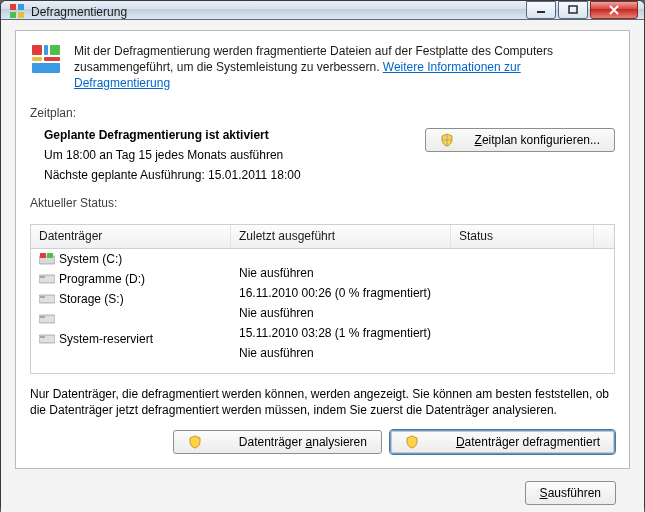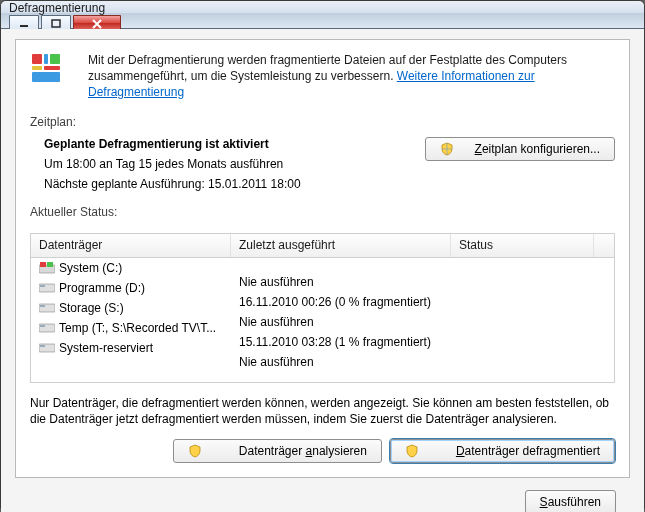--- a/index.html
+++ b/index.html
@@ -1,28 +1,28 @@
 <!DOCTYPE html>
 <html><head>
 <meta charset="utf-8">
 <style>
 * { box-sizing: border-box; margin: 0; padding: 0; }
 body { font-family: "Segoe UI", Tahoma, sans-serif; font-size: 12px; background: #6b6b6b; width: 645px; height: 512px; overflow: hidden; }
 .window { width: 645px; height: 512px; background: #fff; border: 1px solid #3a3a3a; border-radius: 6px 6px 4px 4px; box-shadow: 0 0 8px rgba(0,0,0,0.4); display: flex; flex-direction: column; }
-.titlebar { height: 28px; background: linear-gradient(#e9eff7, #d5e0ee 45%, #c0cfde 46%, #dce7f3); border-bottom: 1px solid #5a6a7a; display: flex; align-items: flex-start; padding: 0 6px 0 8px; border-radius: 6px 6px 0 0; flex-direction: column; }
+.titlebar { height: 28px; background: linear-gradient(#e9eff7, #d5e0ee 45%, #c0cfde 46%, #dce7f3); border-bottom: 1px solid #5a6a7a; display: flex; align-items: flex-end; padding: 0 6px 0 8px; border-radius: 6px 6px 0 0; }
 .titlebar-icon { width: 16px; height: 16px; margin-right: 6px; }
 .titlebar-title { flex: 1; color: #1a1a1a; font-size: 12px; }
 .win-controls { display: flex; gap: 2px; }
 .win-btn { width: 28px; height: 18px; border-radius: 0 0 3px 3px; border: 1px solid #5a6a7a; display: flex; align-items: center; justify-content: center; cursor: pointer; }
 .win-btn.min { background: linear-gradient(#f6fbff,#d9e5f2); width: 30px; }
 .win-btn.max { background: linear-gradient(#f6fbff,#d9e5f2); width: 30px; }
 .win-btn.close { background: linear-gradient(#f1a3a0,#d9433b 45%,#c12a21 46%,#e87e77); width: 48px; border-color: #8a2a24; }
 .client { flex: 1; padding: 10px 14px 12px 14px; display: flex; flex-direction: column; background: #f4f4f4; }
 .panel { background: #fff; border: 1px solid #b9b9b9; padding: 12px 14px 14px 14px; flex: 1; display: flex; flex-direction: column; }
-.intro { display: flex; gap: 26px; margin-bottom: 14px; }
+.intro { display: flex; gap: 12px; margin-bottom: 14px; }
 .intro-icon { width: 32px; height: 32px; flex-shrink: 0; }
 .intro-text { color: #1a1a1a; line-height: 1.35; }
 .intro-text a { color: #0066cc; text-decoration: underline; cursor: pointer; }
 .section-label { color: #404040; margin-bottom: 8px; }
 .schedule-row { display: flex; margin-bottom: 4px; }
 .schedule-col { flex: 1; padding-left: 14px; }
 .schedule-head { font-weight: bold; margin-bottom: 6px; }
 .schedule-sub { margin-bottom: 6px; }
 .schedule-sub2 { margin-bottom: 10px; }
 .btn { height: 24px; background: linear-gradient(#fbfbfb,#ececec); border: 1px solid #8e8e8e; border-radius: 3px; display: inline-flex; align-items: center; justify-content: space-between; padding: 0 14px; font-size: 12px; font-family: inherit; cursor: pointer; gap: 5px; color: #000; }
@@ -158,21 +158,20 @@
               </div>
               <div class="td c2">Nie ausführen</div>
               <div class="td c3"></div>
             </div>
             <div class="trow">
               <div class="td c1">
                 <svg class="disk-icon" viewBox="0 0 16 12">
                   <rect x="0" y="2" width="16" height="8" rx="1" fill="#e0e0e0" stroke="#888" stroke-width="0.6"></rect>
                   <rect x="1" y="3" width="5" height="2" fill="#9ab"></rect>
                 </svg>
-                <span>Temp (T:, S:\Recorded TV\T...</span>
               </div>
               <div class="td c2">15.11.2010 03:28 (1 % fragmentiert)</div>
               <div class="td c3"></div>
             </div>
             <div class="trow">
               <div class="td c1">
                 <svg class="disk-icon" viewBox="0 0 16 12">
                   <rect x="0" y="2" width="16" height="8" rx="1" fill="#e0e0e0" stroke="#888" stroke-width="0.6"></rect>
                   <rect x="1" y="3" width="5" height="2" fill="#9ab"></rect>
                 </svg>

